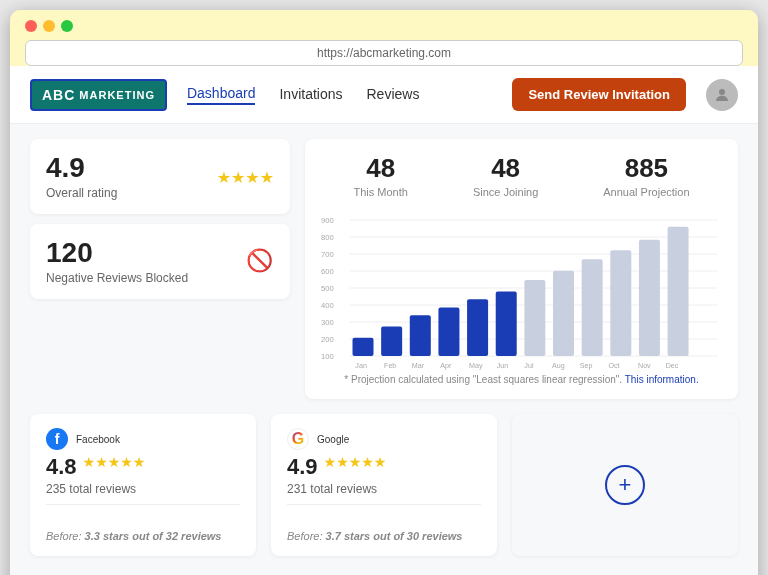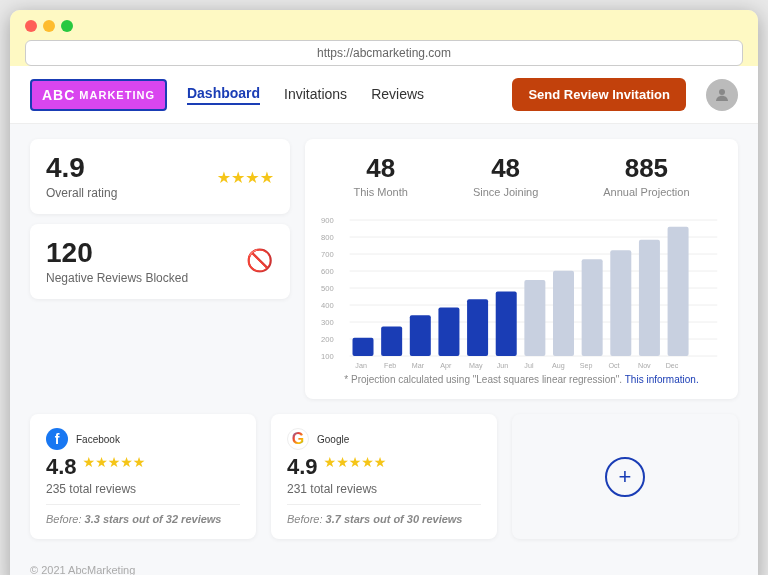--- a/index.html
+++ b/index.html
@@ -52,21 +52,21 @@
     
     .navbar {
       background: white;
       display: flex;
       align-items: center;
       padding: 12px 20px;
       border-bottom: 1px solid #eee;
       gap: 20px;
     }
     .logo-box {
-      background: #d946ef;
+      background: #0f766e;
       color: white;
       font-weight: bold;
       font-size: 13px;
       padding: 6px 10px;
       border-radius: 4px;
       border: 2px solid #1a3db5;
       display: flex;
       align-items: center;
       gap: 4px;
       min-width: 120px;
@@ -88,21 +88,21 @@
       flex: 1;
     }
     .nav-link {
       font-size: 14px;
       color: #333;
       cursor: pointer;
       padding-bottom: 2px;
     }
     .nav-link.active {
       color: #1a3db5;
-      font-weight: 700;
+      font-weight: 400;
       border-bottom: 2px solid #1a3db5;
     }
     .send-review-btn {
       background: #c2410c;
       color: white;
       border: none;
       border-radius: 6px;
       padding: 9px 16px;
       font-size: 13px;
       font-weight: 600;
@@ -244,21 +244,21 @@
     }
     .platform-count {
       font-size: 12px;
       color: #666;
       margin-top: 2px;
     }
     .platform-before {
       font-size: 11px;
       color: #888;
       margin-top: 8px;
-      padding-top: 8px;
+      padding-top: 25px;
       border-top: 1px solid #eee;
     }
     .platform-before em {
       font-style: italic;
     }
     .connect-card {
       background: #f7f8fa;
       border-radius: 8px;
       padding: 14px 16px;
       box-shadow: 0 1px 4px rgba(0,0,0,0.06);

